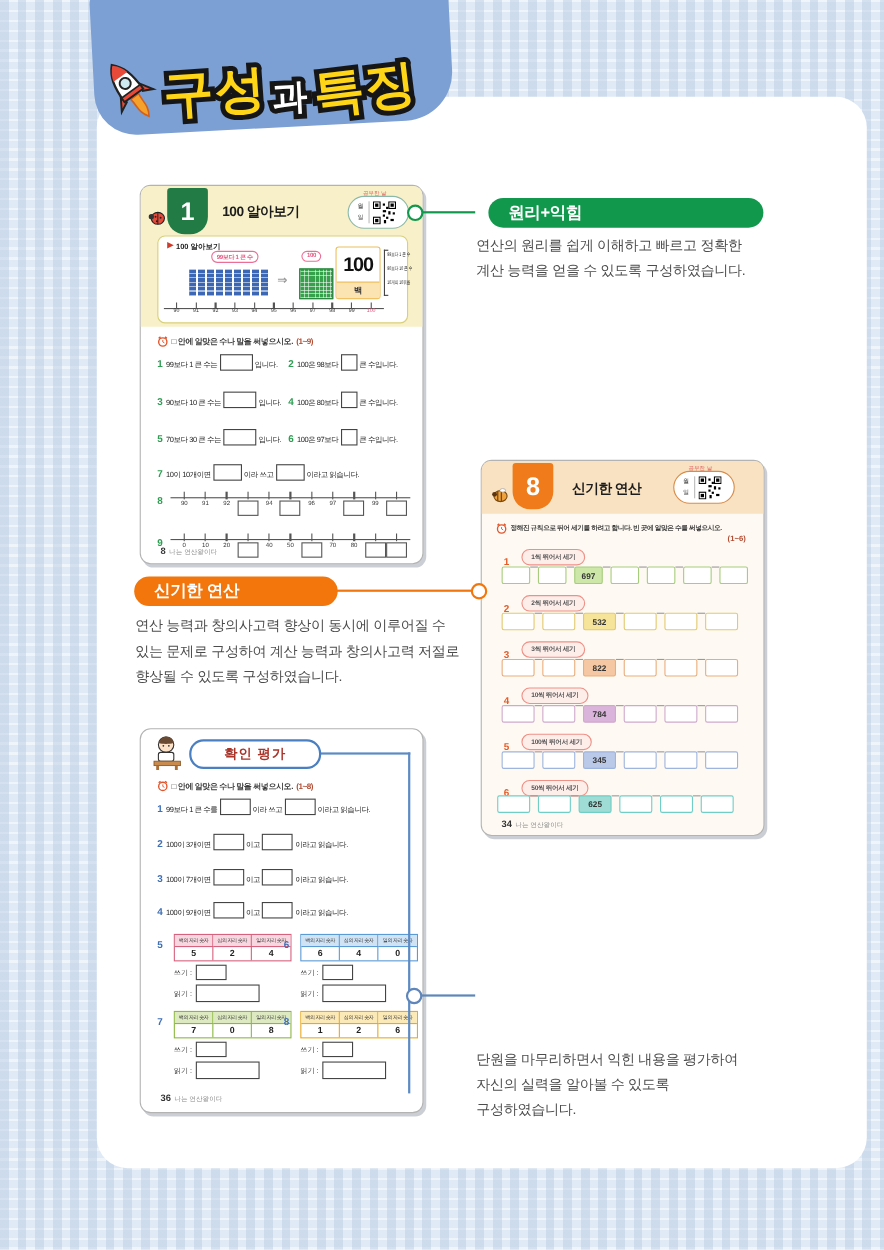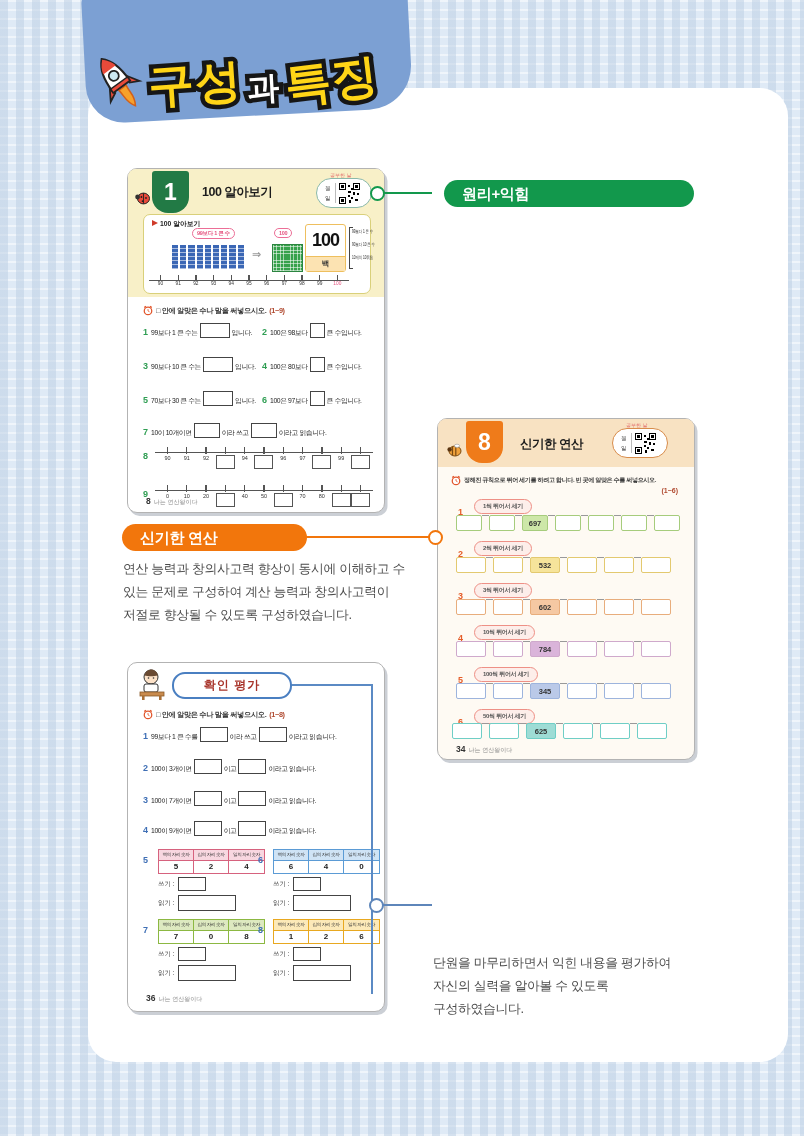--- a/index.html
+++ b/index.html
@@ -142,23 +142,24 @@
   </div>
 
   <div class="cline" style="left:383px;top:192px;width:49px;border-color:#12984c"></div>
   <div class="ccirc" style="left:370px;top:186px;border-color:#12984c"></div>
   <div class="cline" style="left:305px;top:536px;width:124px;border-color:#f2760c"></div>
   <div class="ccirc" style="left:428px;top:530px;border-color:#f2760c"></div>
   <div class="cline" style="left:382px;top:904px;width:50px;border-color:#5e86ba"></div>
   <div class="ccirc" style="left:369px;top:898px;border-color:#5e86ba"></div>
 
   <div class="badge" style="left:444px;top:180px;width:250px;background:#12984c">원리+익힘</div>
+  <div class="desc" style="left:433px;top:212px;width:268px">연산의 원리를 쉽게 이해하고 빠르고 정확한 계산 능력을 얻을 수 있도록 구성하였습니다.</div>
 
   <div class="badge" style="left:122px;top:524px;width:185px;background:#f2760c">신기한 연산</div>
-  <div class="desc" style="left:123px;top:558px;width:302px">연산 능력과 창의사고력 향상이 동시에 이해하고 수 있는 문제로 구성하여 계산 능력과 창의사고력이 저절로 향상될 수 있도록 구성하였습니다.</div>
+  <div class="desc" style="left:123px;top:558px;width:302px">연산 능력과 창의사고력 향상이 동시에 이루어질 수 있는 문제로 구성하여 계산 능력과 창의사고력 저절로 향상될 수 있도록 구성하였습니다.</div>
 
   <div class="desc" style="left:433px;top:952px;width:268px">단원을 마무리하면서 익힌 내용을 평가하여 자신의 실력을 알아볼 수 있도록 구성하였습니다.</div>
 
   <div class="card" style="left:127px;top:168px;width:258px;height:345px">
     <div class="band" style="height:128px;background:#f8f0c8"></div>
 
     <svg style="position:absolute;left:6px;top:22px" width="16" height="14" viewBox="0 0 16 14">
       <ellipse cx="9.5" cy="7.5" rx="6" ry="5.4" fill="#e84a3a" stroke="#222" stroke-width="1"></ellipse>
       <circle cx="3.6" cy="6" r="2.4" fill="#333"></circle>
       <line x1="9.5" y1="2.2" x2="9.5" y2="12.8" stroke="#222" stroke-width="0.9"></line>
@@ -438,21 +439,21 @@
       <span class="sbox" style="--bc:#e3c96f"></span>
     </div>
 
     <div class="q o8" style="left:20px;top:166px"><span class="qn">3</span></div>
     <div class="itemlbl" style="left:36px;top:164px">3씩 뛰어서 세기</div>
     <div class="srow" style="left:18px;top:180px">
       <span class="sbox" style="--bc:#e8ad7c"></span>
         <span class="sdash"></span>
       <span class="sbox" style="--bc:#e8ad7c"></span>
         <span class="sdash"></span>
-      <span class="sbox sfill" style="--bc:#e8ad7c;--bf:#f5c8a3">602</span>
+      <span class="sbox sfill" style="--bc:#e8ad7c;--bf:#f5c8a3">822</span>
         <span class="sdash"></span>
       <span class="sbox" style="--bc:#e8ad7c"></span>
         <span class="sdash"></span>
       <span class="sbox" style="--bc:#e8ad7c"></span>
         <span class="sdash"></span>
       <span class="sbox" style="--bc:#e8ad7c"></span>
     </div>
 
     <div class="q o8" style="left:20px;top:208px"><span class="qn">4</span></div>
     <div class="itemlbl" style="left:36px;top:206px">10씩 뛰어서 세기</div>

